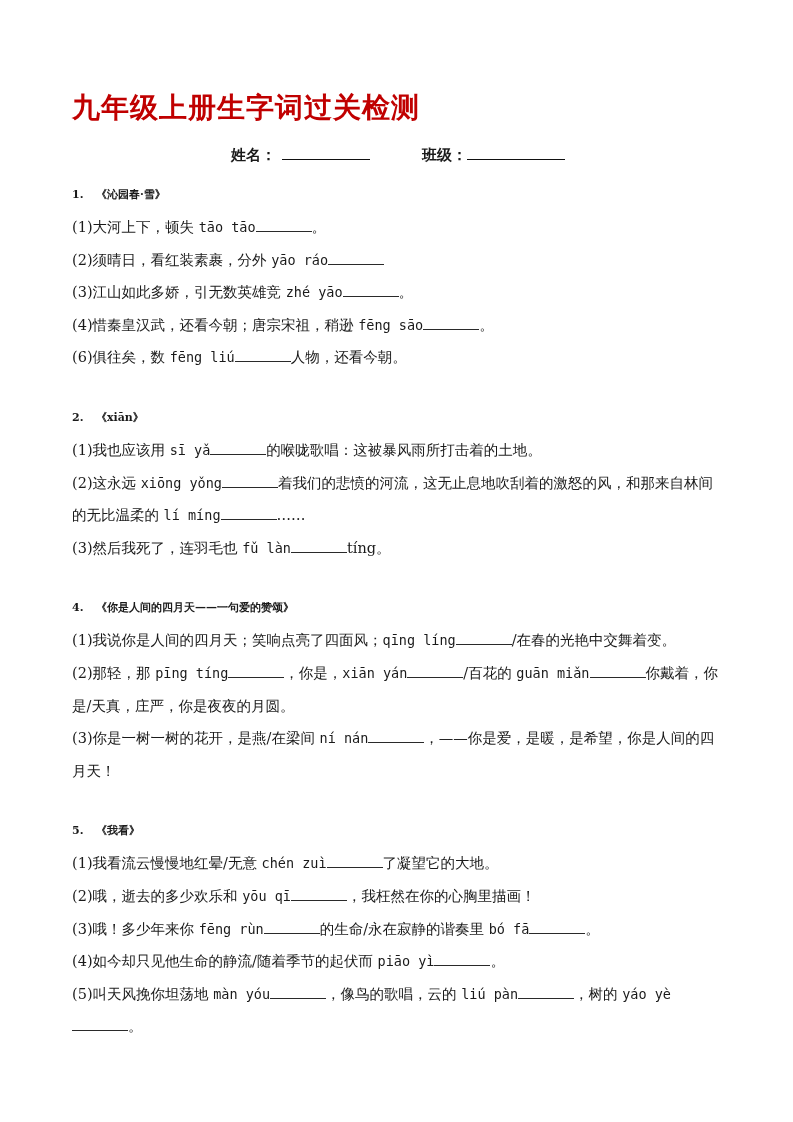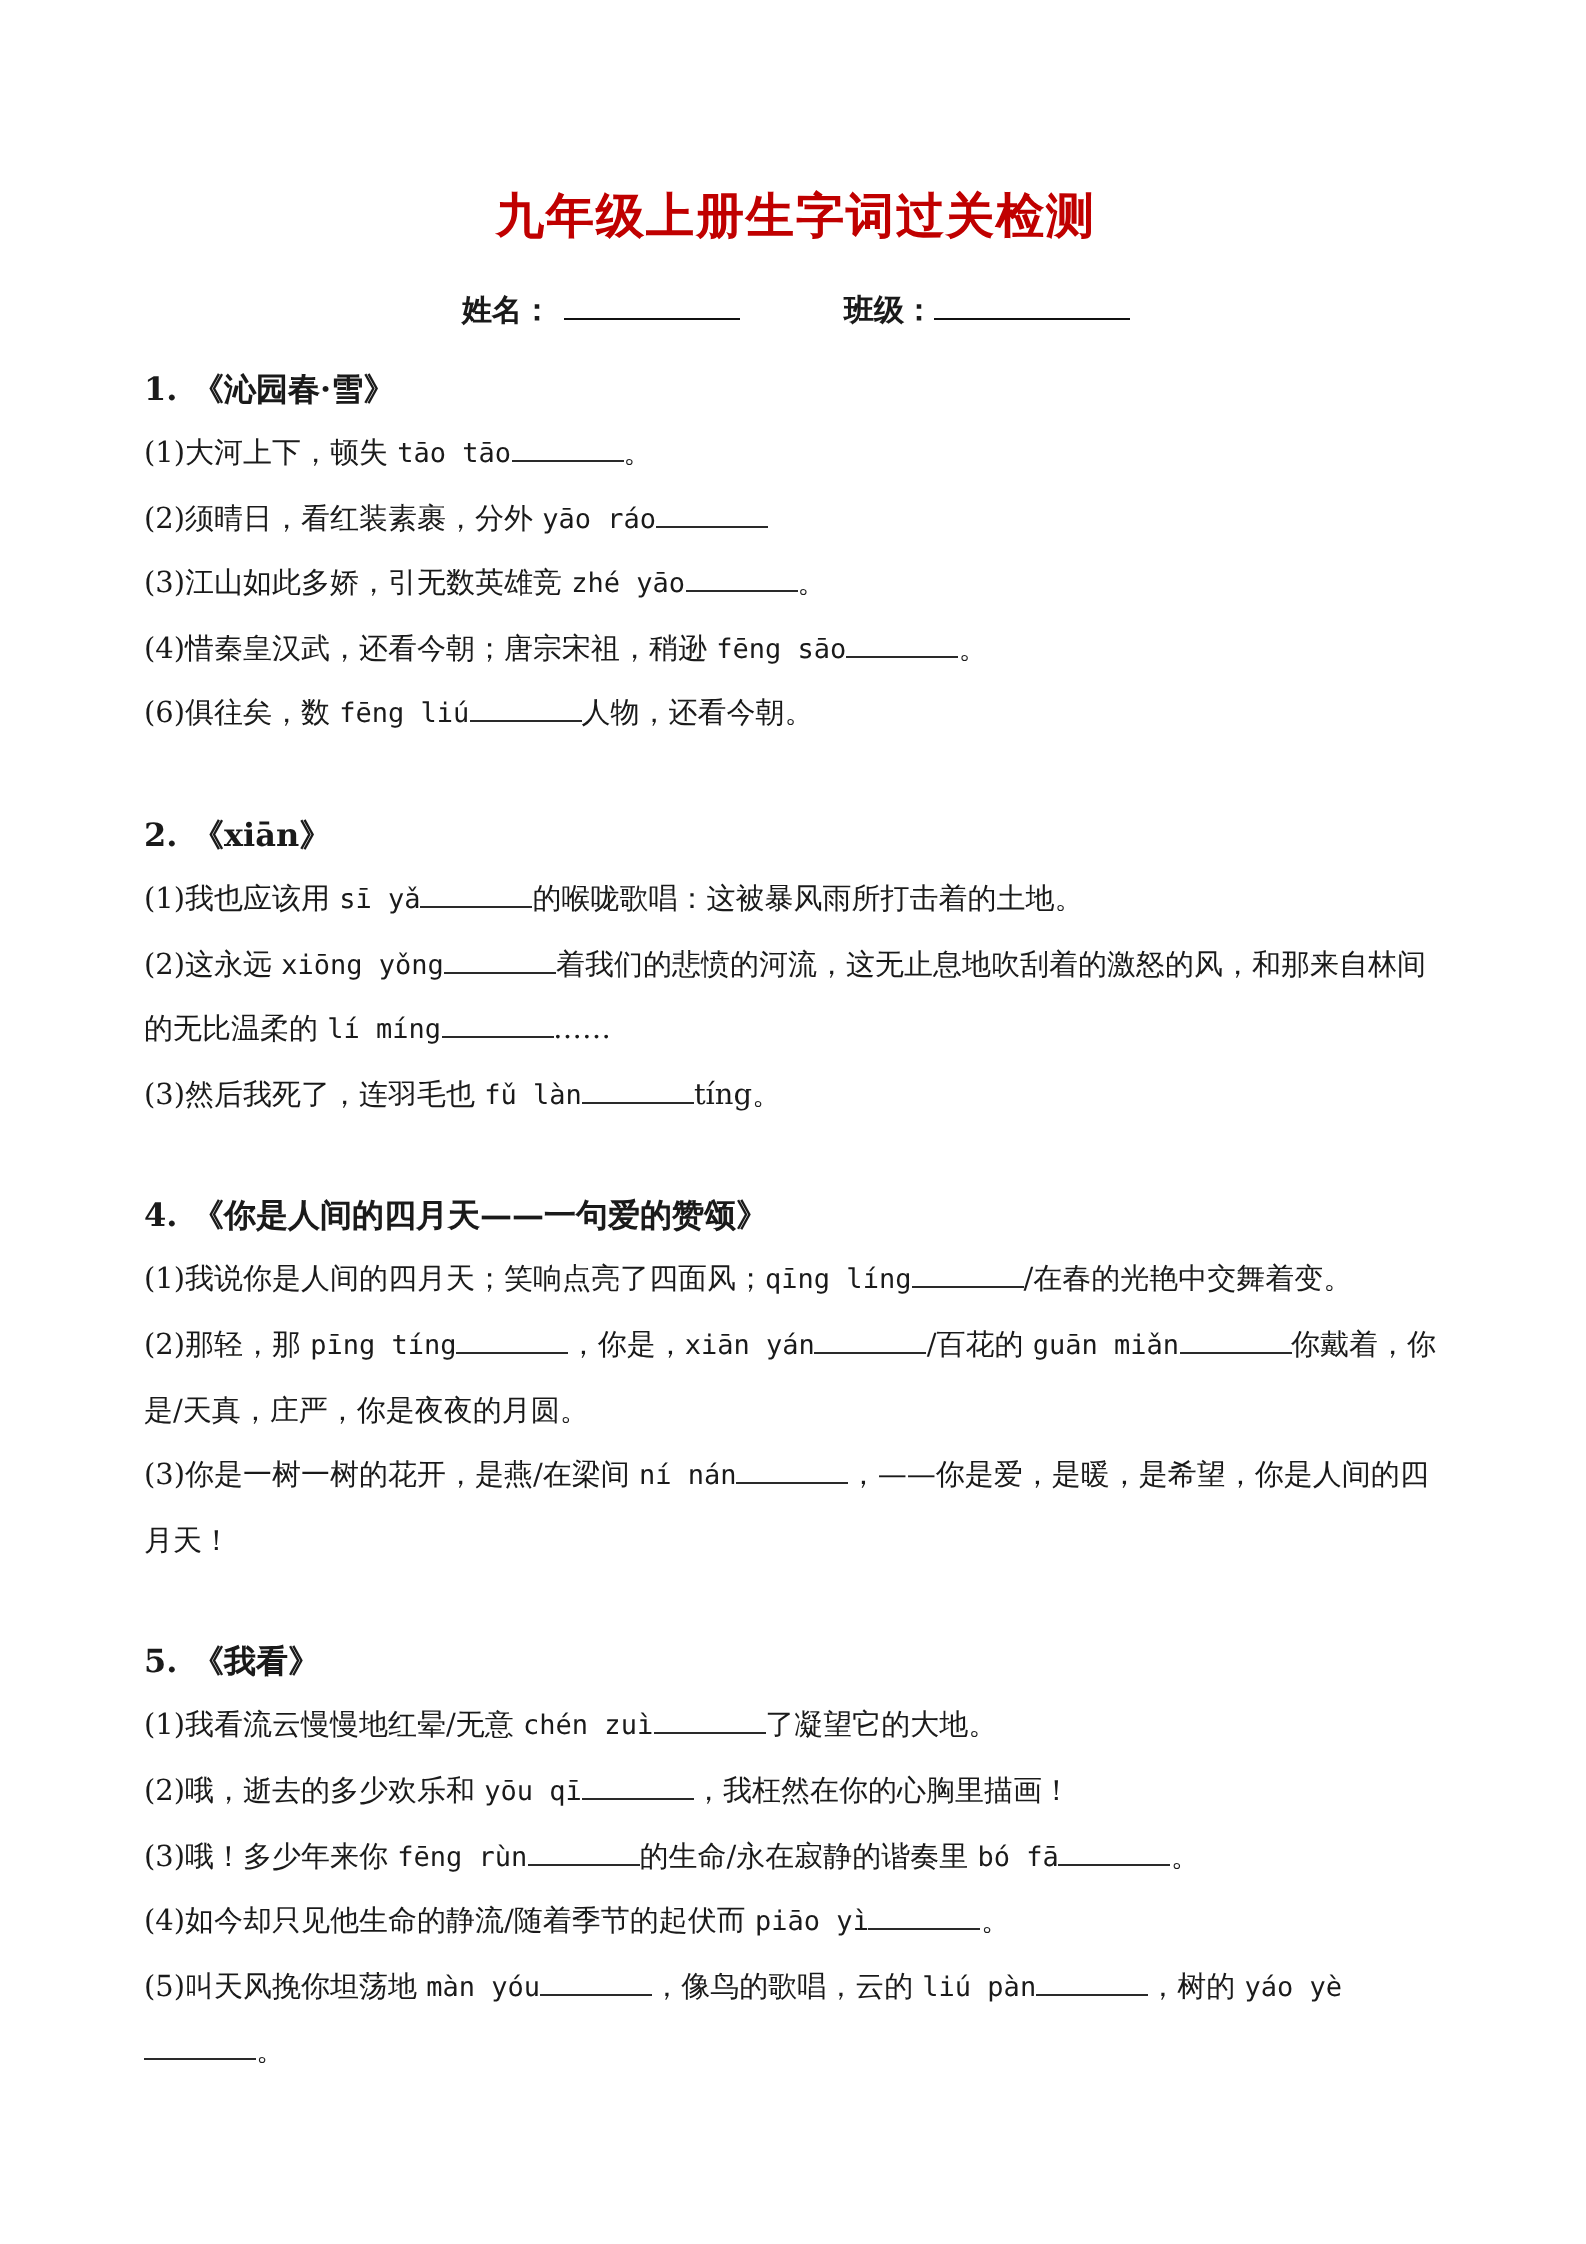--- a/index.html
+++ b/index.html
@@ -8,22 +8,21 @@
     height: 1122px;
     background: #ffffff;
     font-family: "DejaVu Serif", "Liberation Serif", serif;
     color: #1a1a1a;
     overflow: hidden;
   }
   .page { padding: 88px 69px 0 72px; box-sizing: border-box; }
 
   .doc-title {
     margin: 0;
-    text-align: center;
-    font-size: 24px;
+    font-size: 28px;
     line-height: 40px;
     font-weight: 700;
     letter-spacing: 1px;
     font-family: "DejaVu Sans", "Liberation Sans", sans-serif;
   }
 
   .name-row {
     margin-top: 16px;
     display: flex;
     justify-content: center;
@@ -42,21 +41,21 @@
   }
   .name-fill { width: 88px; margin-left: 6px; }
   .class-fill { width: 98px; }
 
   .sections { margin-top: 12px; }
   .section { margin-top: 27px; }
   .section:first-child { margin-top: 0; }
 
   .sec-head {
     font-weight: 700;
-    font-size: 16px;
+    font-size: 11px;
     line-height: 33px;
   }
   .sec-num { display: inline-block; width: 24px; }
 
   .item {
     margin: 0;
     font-size: 14.5px;
     line-height: 32.6px;
     word-break: break-word;
   }

